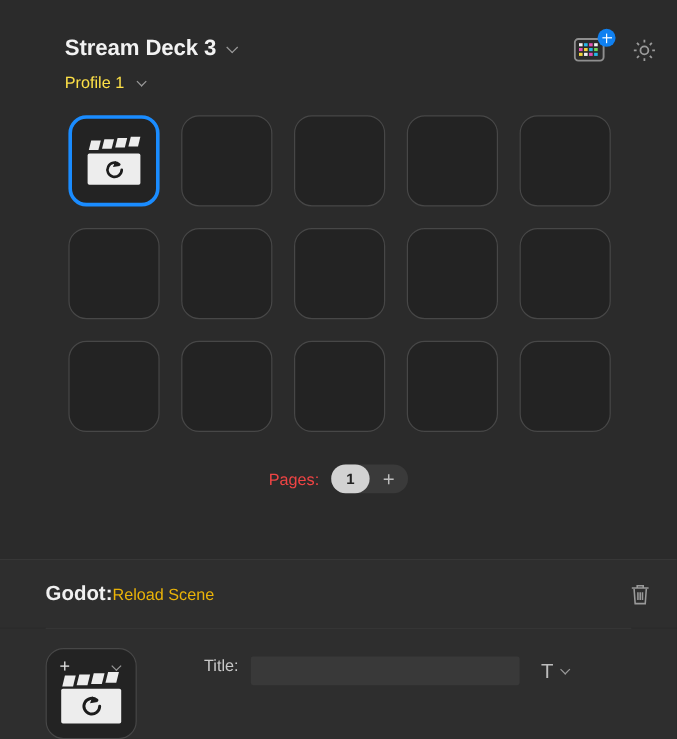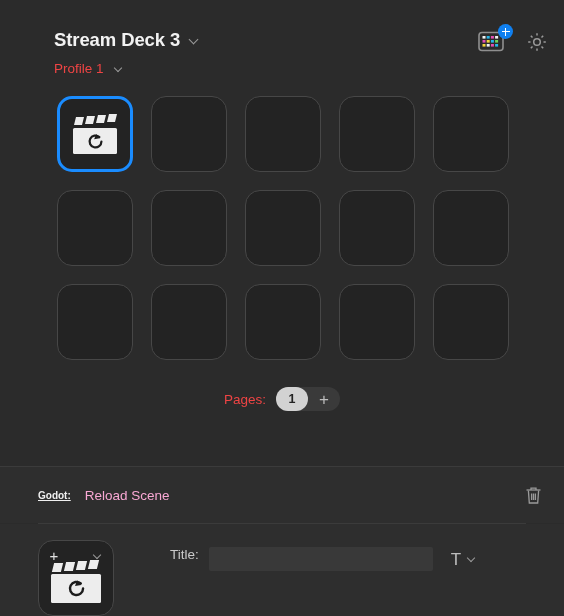--- a/index.html
+++ b/index.html
@@ -43,21 +43,21 @@
   }
   .profile-row {
     display: flex;
     align-items: center;
     gap: 10px;
     margin-top: 8px;
     height: 18px;
   }
   .profile-name {
     font-size: 13.5px;
-    color: #ef4444;
+    color: #fde047;
     line-height: 1;
   }
   .chev {
     display: inline-block;
     width: 11px;
     height: 11px;
     position: relative;
     flex: 0 0 11px;
   }
   .chev::after {
@@ -245,29 +245,27 @@
   
   .action-bar {
     position: relative;
     height: 56px;
     display: flex;
     align-items: center;
     padding: 0 18px 0 38px;
     background: #2e2e2e;
   }
   .action-plugin {
-    font-size: 10px;
+    font-size: 17px;
     font-weight: bold;
     color: #f0f0f0;
-    text-decoration: underline;
   }
   .action-name {
     font-size: 13.5px;
-    color: #f9a8d4;
-    margin-left: 14px;
+    color: #eab308;
   }
   .trash-btn {
     margin-left: auto;
     background: none;
     border: none;
     cursor: pointer;
     display: flex;
     align-items: center;
     justify-content: center;
     padding: 4px;

